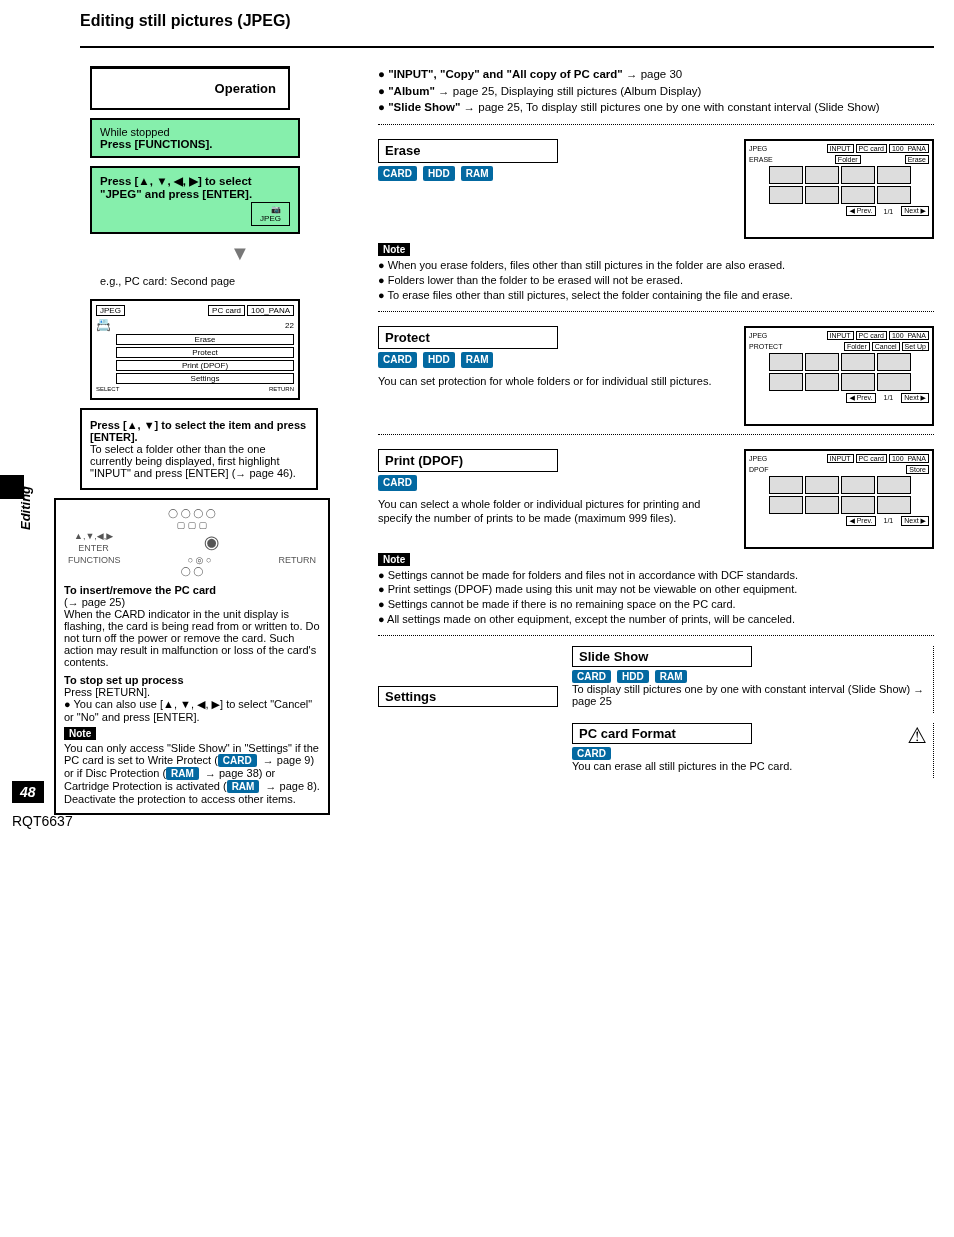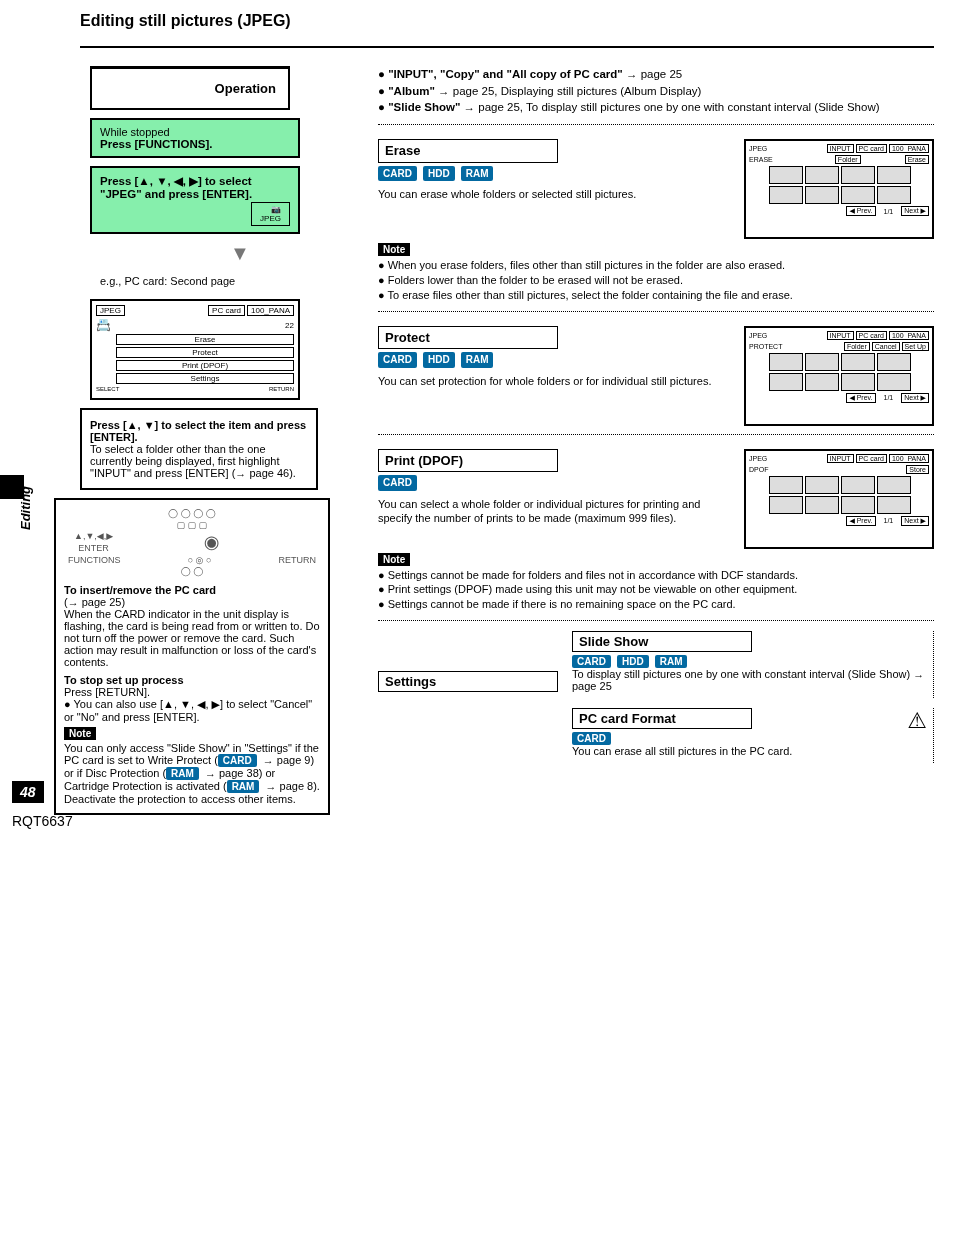--- a/index.html
+++ b/index.html
@@ -144,35 +144,34 @@
         <div class="note-badge">Note</div>
         <div>
           <span>You can only access "Slide Show" in "Settings" if the PC card is set to Write Protect (</span><span class="badge">CARD</span><span> → page 9) or if Disc Protection (</span><span class="badge">RAM</span><span> → page 38) or Cartridge Protection is activated (</span><span class="badge">RAM</span><span> → page 8). Deactivate the protection to access other items.</span>
         </div>
       </div>
     </div>
 
     <div class="right-col">
 
       <div class="right-top-bullets">
-        <div class="bullet"><b>"INPUT", "Copy" and "All copy of PC card"</b><span> → page 25</span></div>
+        <div class="bullet"><b>"INPUT", "Copy" and "All copy of PC card"</b><span> → page 30</span></div>
         <div class="bullet"><b>"Album"</b><span> → page 25, Displaying still pictures (Album Display)</span></div>
         <div class="bullet"><b>"Slide Show"</b><span> → page 25, To display still pictures one by one with constant interval (Slide Show)</span></div>
       </div>
 
       <div class="right-block">
         <div class="flex-row">
           <div class="desc-col">
             <div class="right-section-header">Erase</div>
             <div>
               <span class="badge">CARD</span>
               <span class="badge">HDD</span>
               <span class="badge">RAM</span>
             </div>
-            <div style="margin-top:6px;">You can erase whole folders or selected still pictures.</div>
           </div>
           <div class="mini-screen">
             <div class="ms-row">
                 <span>JPEG</span>
                 <span style="flex:1"></span>
                 <span class="ms-tag">INPUT</span>
                 <span class="ms-tag">PC card</span>
                 <span class="ms-tag">100_PANA</span>
               </div>
             <div class="ms-row">
@@ -287,20 +286,21 @@
                 <span>1/1</span>
                 <span class="ms-tag">Next ▶</span>
               </div>
           </div>
         </div>
         <div class="note-badge">Note</div>
         <div class="note-list">
           <div class="li">Settings cannot be made for folders and files not in accordance with DCF standards.</div>
           <div class="li">Print settings (DPOF) made using this unit may not be viewable on other equipment.</div>
           <div class="li">Settings cannot be made if there is no remaining space on the PC card.</div>
+          <div class="li">All settings made on other equipment, except the number of prints, will be canceled.</div>
         </div>
       </div>
 
       <div class="sub-boxes">
         <div class="settings-col">
           <div class="right-section-header" style="margin-top:40px;">Settings</div>
         </div>
         <div class="sub-right">
           <div class="sub-box">
             <div class="right-section-header">Slide Show</div>

